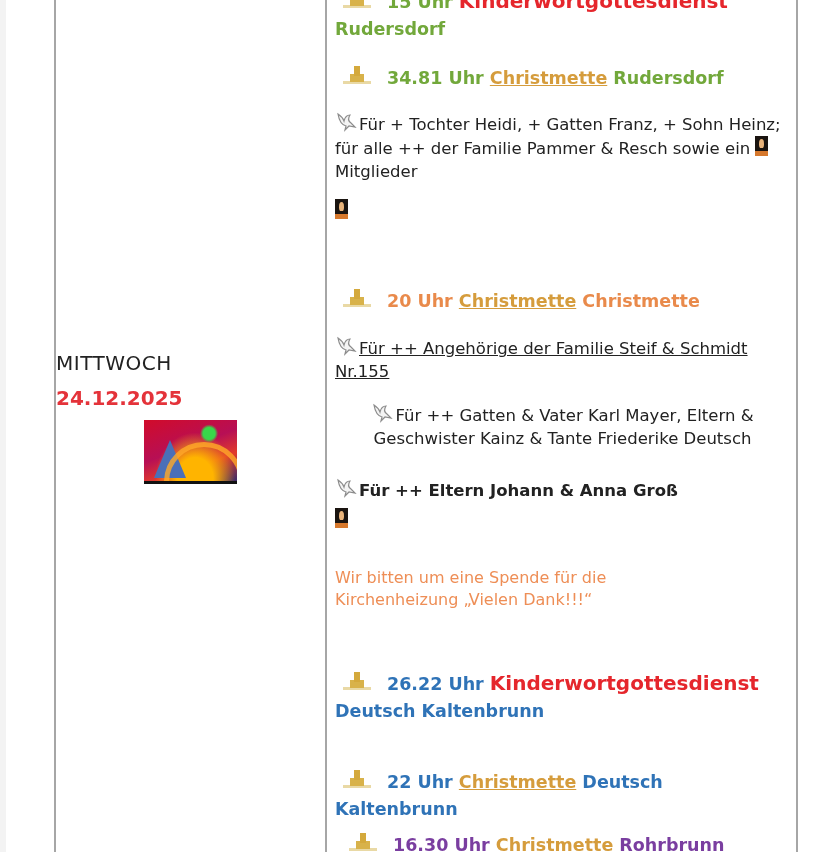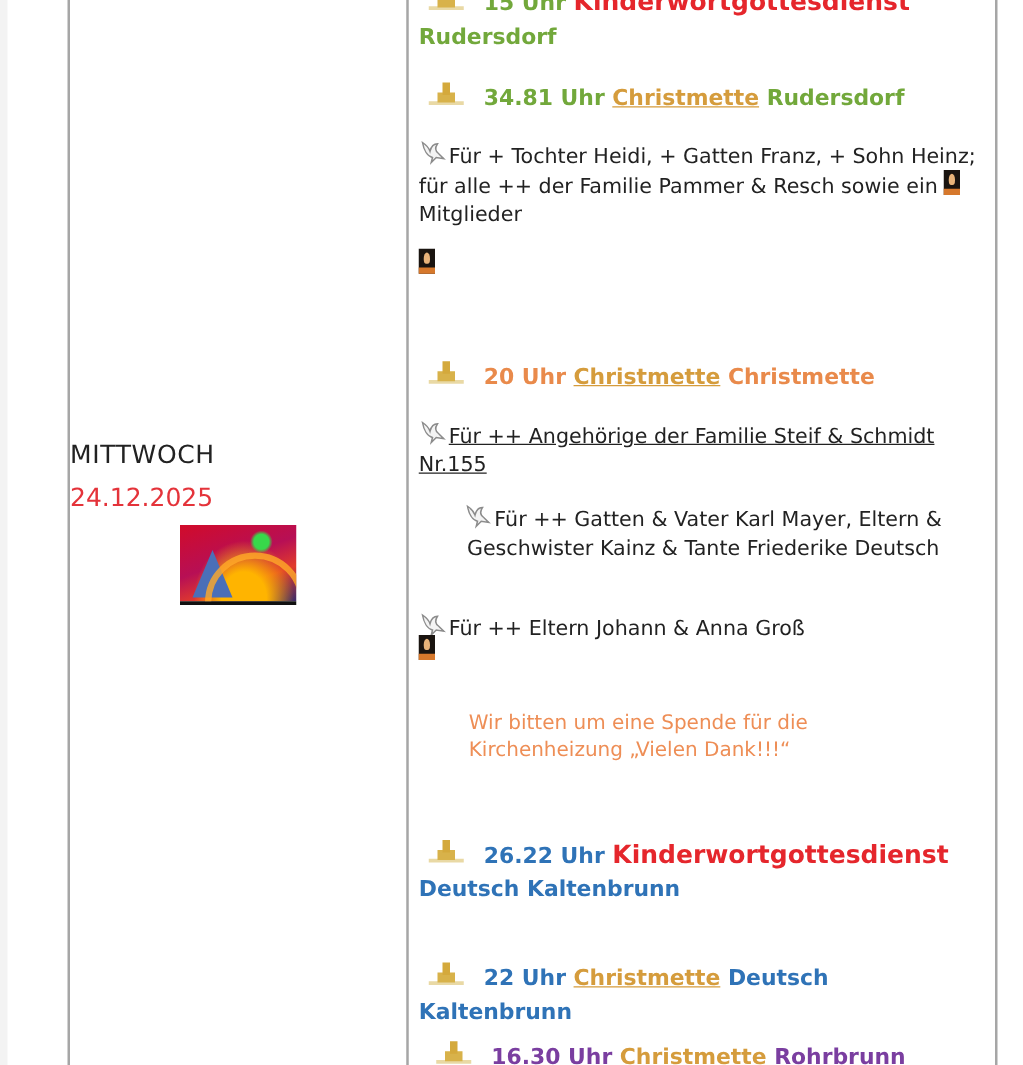--- a/index.html
+++ b/index.html
@@ -4,35 +4,35 @@
 <style>
   html, body { margin:0; padding:0; background:#ffffff; }
   body { width:818px; height:852px; overflow:hidden; position:relative;
          font-family:"DejaVu Sans", sans-serif; }
   .left-shade { position:absolute; left:0; top:0; width:6px; height:852px; background:#f3f3f3; }
   .table { position:absolute; left:54px; top:-2px; width:740px; height:860px;
            border-left:2px solid #a6a6a6; border-right:2px solid #a6a6a6; }
   .divider { position:absolute; left:325px; top:-2px; width:2px; height:860px; background:#a6a6a6; }
   .day-cell { position:absolute; left:56px; width:269px; top:330px; text-align:left;margin-top:16px; }
   .weekday { font-size:20px; color:#222; letter-spacing:0.5px; line-height:34px; }
-  .date { font-size:20px; font-weight:normal; color:#e4333a; line-height:36px; }
+  .date { font-size:20px; font-weight:bold; color:#e4333a; line-height:36px; }
   .feast { font-size:20px; font-weight:bold; color:#e4333a; line-height:34px; }
   .day-image { display:block; margin:4px auto 0; width:93px; height:61px; position:relative; overflow:hidden;
     background: radial-gradient(circle at 70% 22%, #38d84a 0 6px, transparent 9px),
                 radial-gradient(ellipse at 55% 95%, #ffb400 0 18px, transparent 40px),
                 linear-gradient(160deg, #d10b2a 0%, #b70f55 45%, #e23c2b 70%, #3a2b6a 100%);
     border-bottom:3px solid #111; }
   .day-image .arc { position:absolute; left:20px; top:22px; width:70px; height:70px; border-radius:50%;
     border:5px solid rgba(255,170,40,0.8); }
   .day-image .tower { position:absolute; left:10px; top:20px; width:0; height:0;
     border-left:16px solid transparent; border-right:16px solid transparent; border-bottom:38px solid #4a6fb8; }
   .blk { position:absolute; left:335px; width:455px; }
   .svc { font-size:17.5px; font-weight:bold; line-height:27px; }
   .note { font-size:16.5px; color:#222; line-height:23px; }
-  .donate { font-size:16px; color:#ee8e56; line-height:22px;margin-left:40px; }
+  .donate { font-size:16px; color:#ee8e56; line-height:22px; }
   .church-icon { display:inline-block; width:32px; height:22px; position:relative; vertical-align:-2px; margin-left:6px; margin-right:14px; }
   .church-icon .base { position:absolute; left:2px; bottom:2px; width:28px; height:3px; background:#e9d9a5; }
   .church-icon .body { position:absolute; left:9px; bottom:4px; width:14px; height:8px; background:#d8b24a; }
   .church-icon .tower { position:absolute; left:13px; bottom:10px; width:6px; height:10px; background:#d4a93c; }
   .dove-icon { display:inline-block; width:24px; height:24px; vertical-align:-4px; }
   .candle-icon { display:inline-block; width:13px; height:20px; vertical-align:-2px; background:#1a1410; position:relative; }
   .candle-icon::before { content:""; position:absolute; left:4px; top:3px; width:5px; height:9px; border-radius:50% 50% 40% 40%; background:#e8b37a; }
   .candle-icon::after { content:""; position:absolute; left:0; bottom:0; width:13px; height:5px; background:#d6782c; }
   .c-green { color:#72a83b; }
   .c-red { color:#e5262c; }
@@ -91,21 +91,21 @@
       <path d="M3 4 C6 6 8 8 9 11 C10 7 12 5 15 5 C13 8 13 11 16 13 L20 17 L14 16 L10 20 L11 16 C7 15 4 10 3 4 Z" fill="#f4f4f4" stroke="#8c8c8c" stroke-width="1.2"></path>
     </svg><span>Für ++ Angehörige der Familie Steif &amp; Schmidt Nr.155</span>
 </div>
 
 <div class="blk note" style="top:401px;text-align:center;">
   <svg class="dove-icon" viewBox="0 0 24 24">
       <path d="M3 4 C6 6 8 8 9 11 C10 7 12 5 15 5 C13 8 13 11 16 13 L20 17 L14 16 L10 20 L11 16 C7 15 4 10 3 4 Z" fill="#f4f4f4" stroke="#8c8c8c" stroke-width="1.2"></path>
     </svg><span>Für ++ Gatten &amp; Vater Karl Mayer, Eltern &amp; Geschwister Kainz &amp; Tante Friederike Deutsch</span>
 </div>
 
-<div class="blk note" style="top:488px;">
+<div class="blk note" style="top:476px;font-weight:bold;">
   <svg class="dove-icon" viewBox="0 0 24 24">
       <path d="M3 4 C6 6 8 8 9 11 C10 7 12 5 15 5 C13 8 13 11 16 13 L20 17 L14 16 L10 20 L11 16 C7 15 4 10 3 4 Z" fill="#f4f4f4" stroke="#8c8c8c" stroke-width="1.2"></path>
     </svg><span>Für ++ Eltern Johann &amp; Anna Groß</span>
 </div>
 
 <div class="blk note" style="top:508px;">
   <span class="candle-icon"></span>
 </div>
 
 <div class="blk donate" style="top:567px; width:330px;">Wir bitten um eine Spende für die Kirchenheizung „Vielen Dank!!!“</div>

